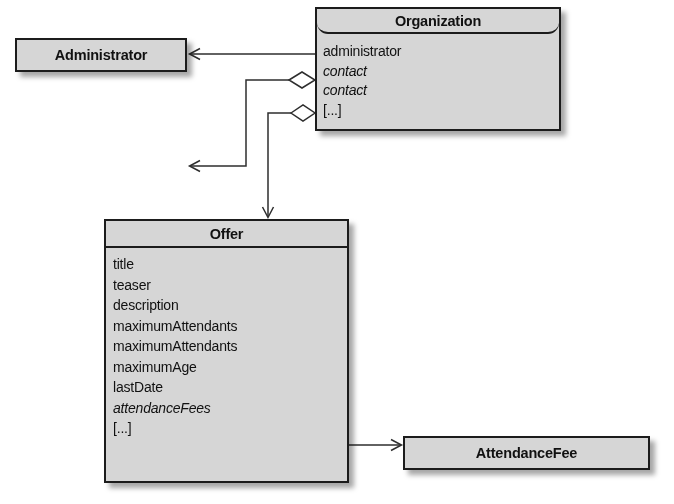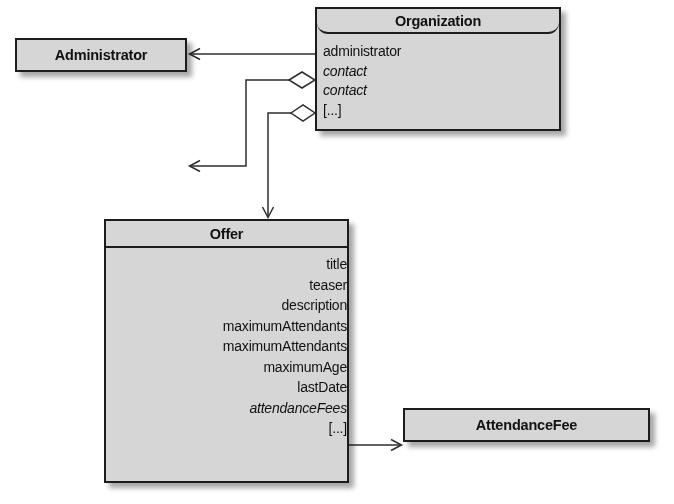--- a/index.html
+++ b/index.html
@@ -36,25 +36,25 @@
   .uml-body{font-size:14px;}
   .uml-body .attr{white-space:nowrap;}
   .uml-body .attr.italic{font-style:italic;}
   
   #box-organization{left:315px;top:7px;width:246px;height:124px;}
   #box-organization .uml-title{height:25px;border-radius:11px;}
   #box-organization .uml-body{padding:8px 0 0 6px;line-height:19.5px;}
   
   #box-offer{left:78px;top:219px;width:245px;height:264px;margin-left:26px;}
   #box-offer .uml-title{height:27px;}
-  #box-offer .uml-body{padding:6px 0 0 7px;line-height:20.5px;text-align:right;}
+  #box-offer .uml-body{padding:6px 0 0 7px;line-height:20.5px;}
   
   #box-administrator{left:15px;top:38px;width:172px;height:34px;}
   #box-person{left:15px;top:150px;width:172px;height:33px;}
-  #box-attendancefee{left:403px;top:408px;width:247px;height:34px;}
+  #box-attendancefee{left:403px;top:436px;width:247px;height:34px;}
 </style>
 </head>
 <body>
 
 <div class="canvas">
 
   <svg class="connectors" width="674" height="504" viewBox="0 0 674 504" fill="none" stroke="#2e2e2e" stroke-width="1.5">
 
     <g>
       <path d="M 315 54 L 191 54"></path>

